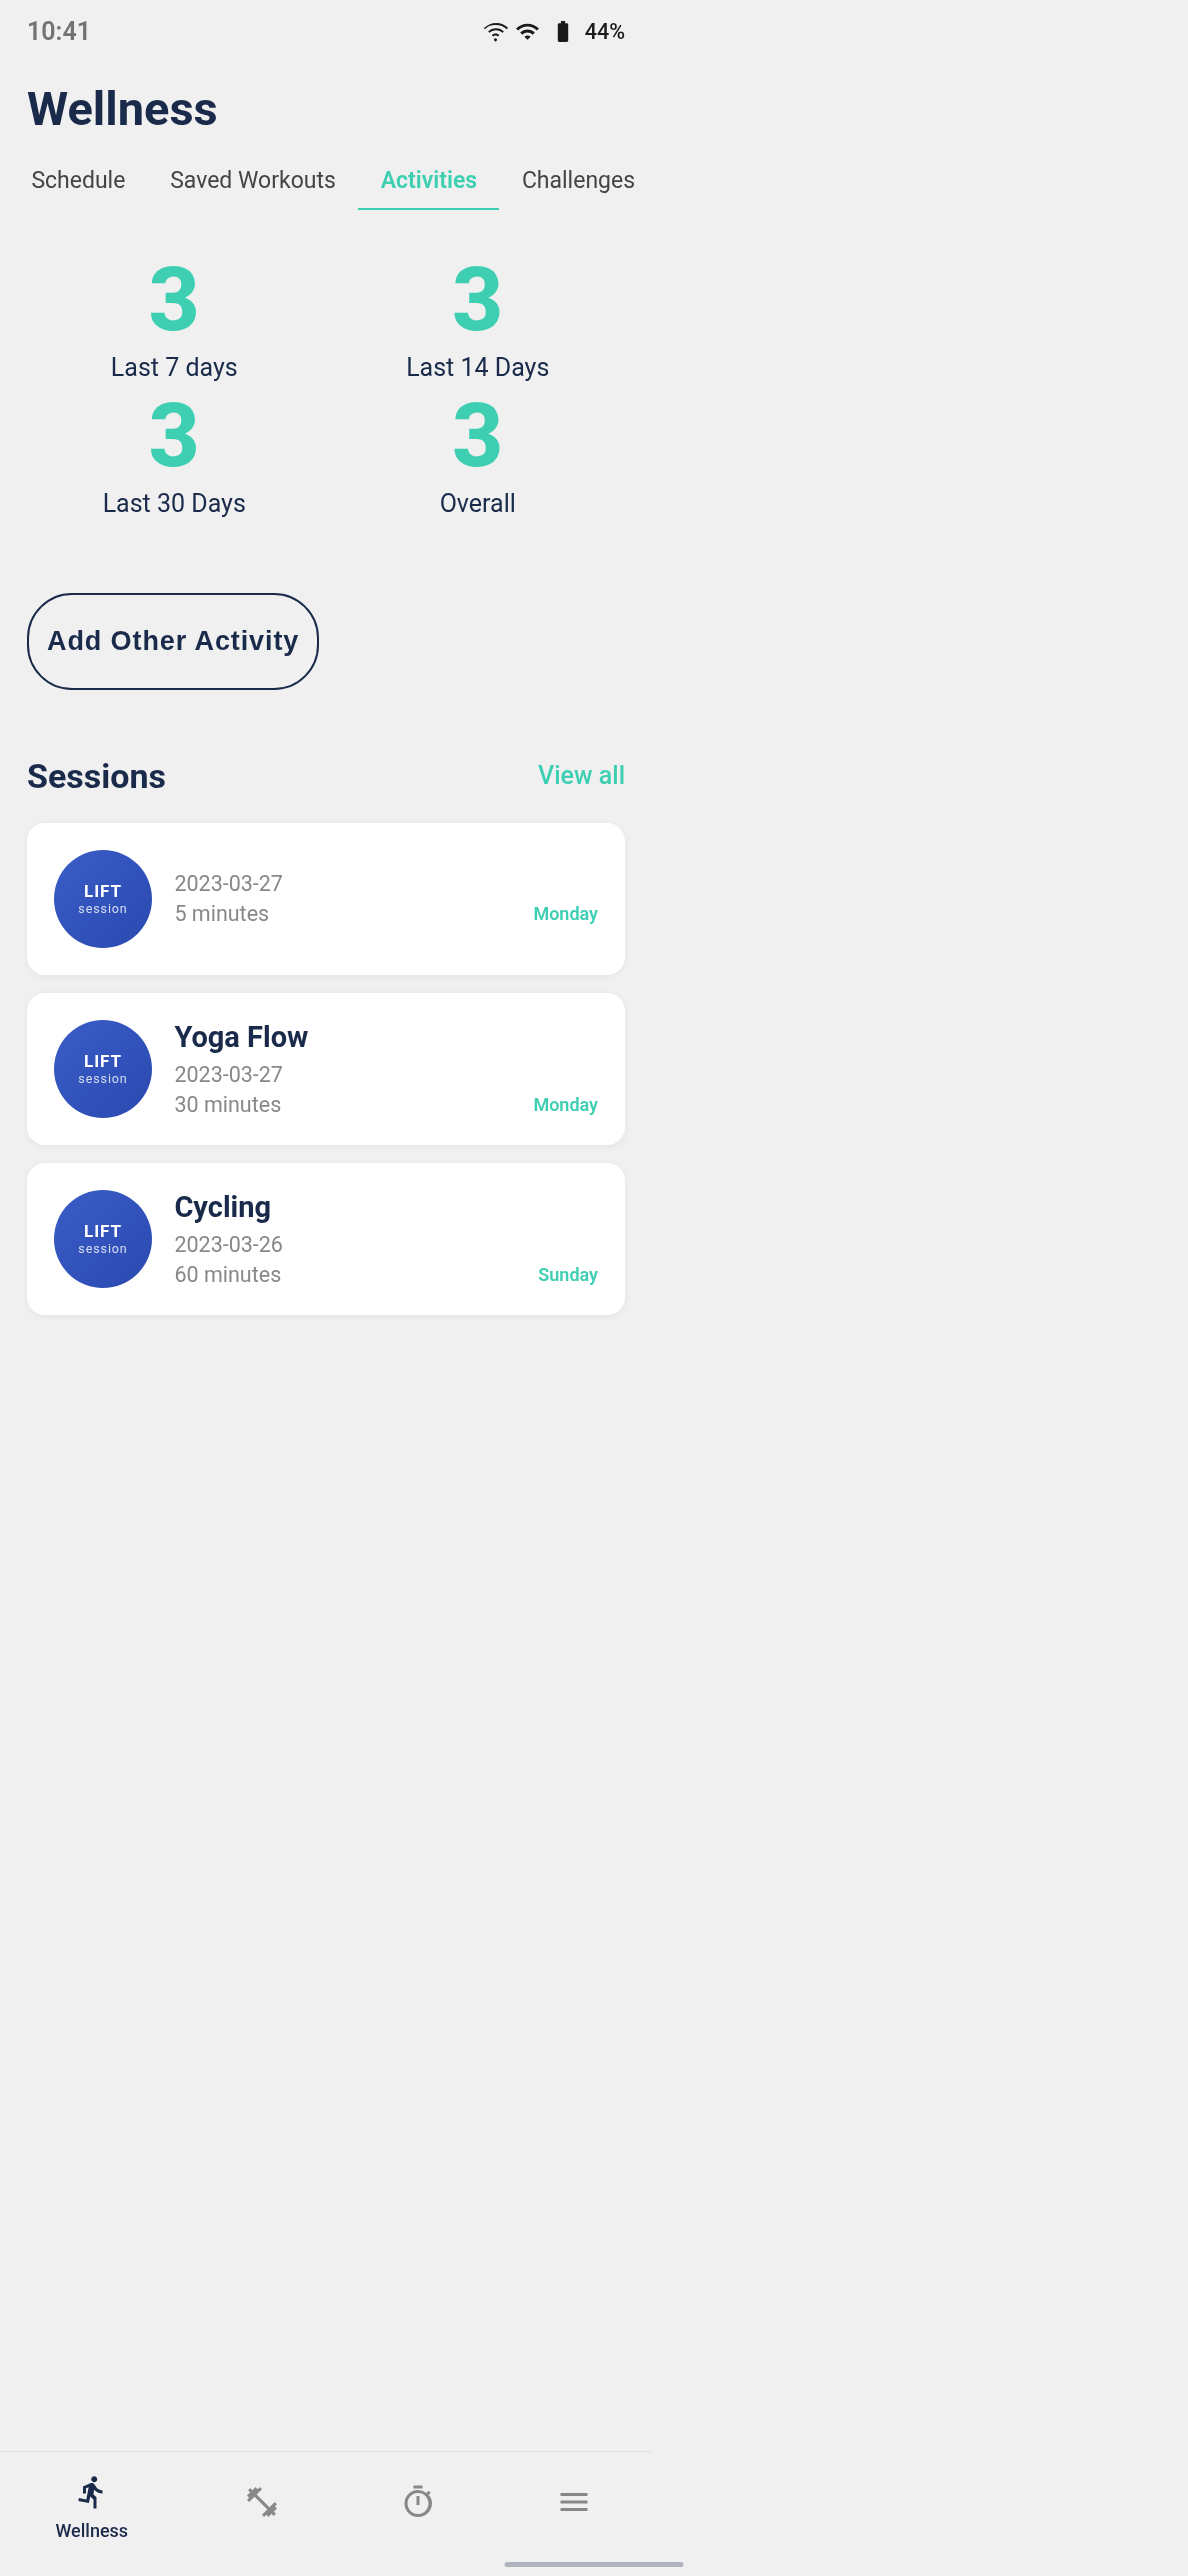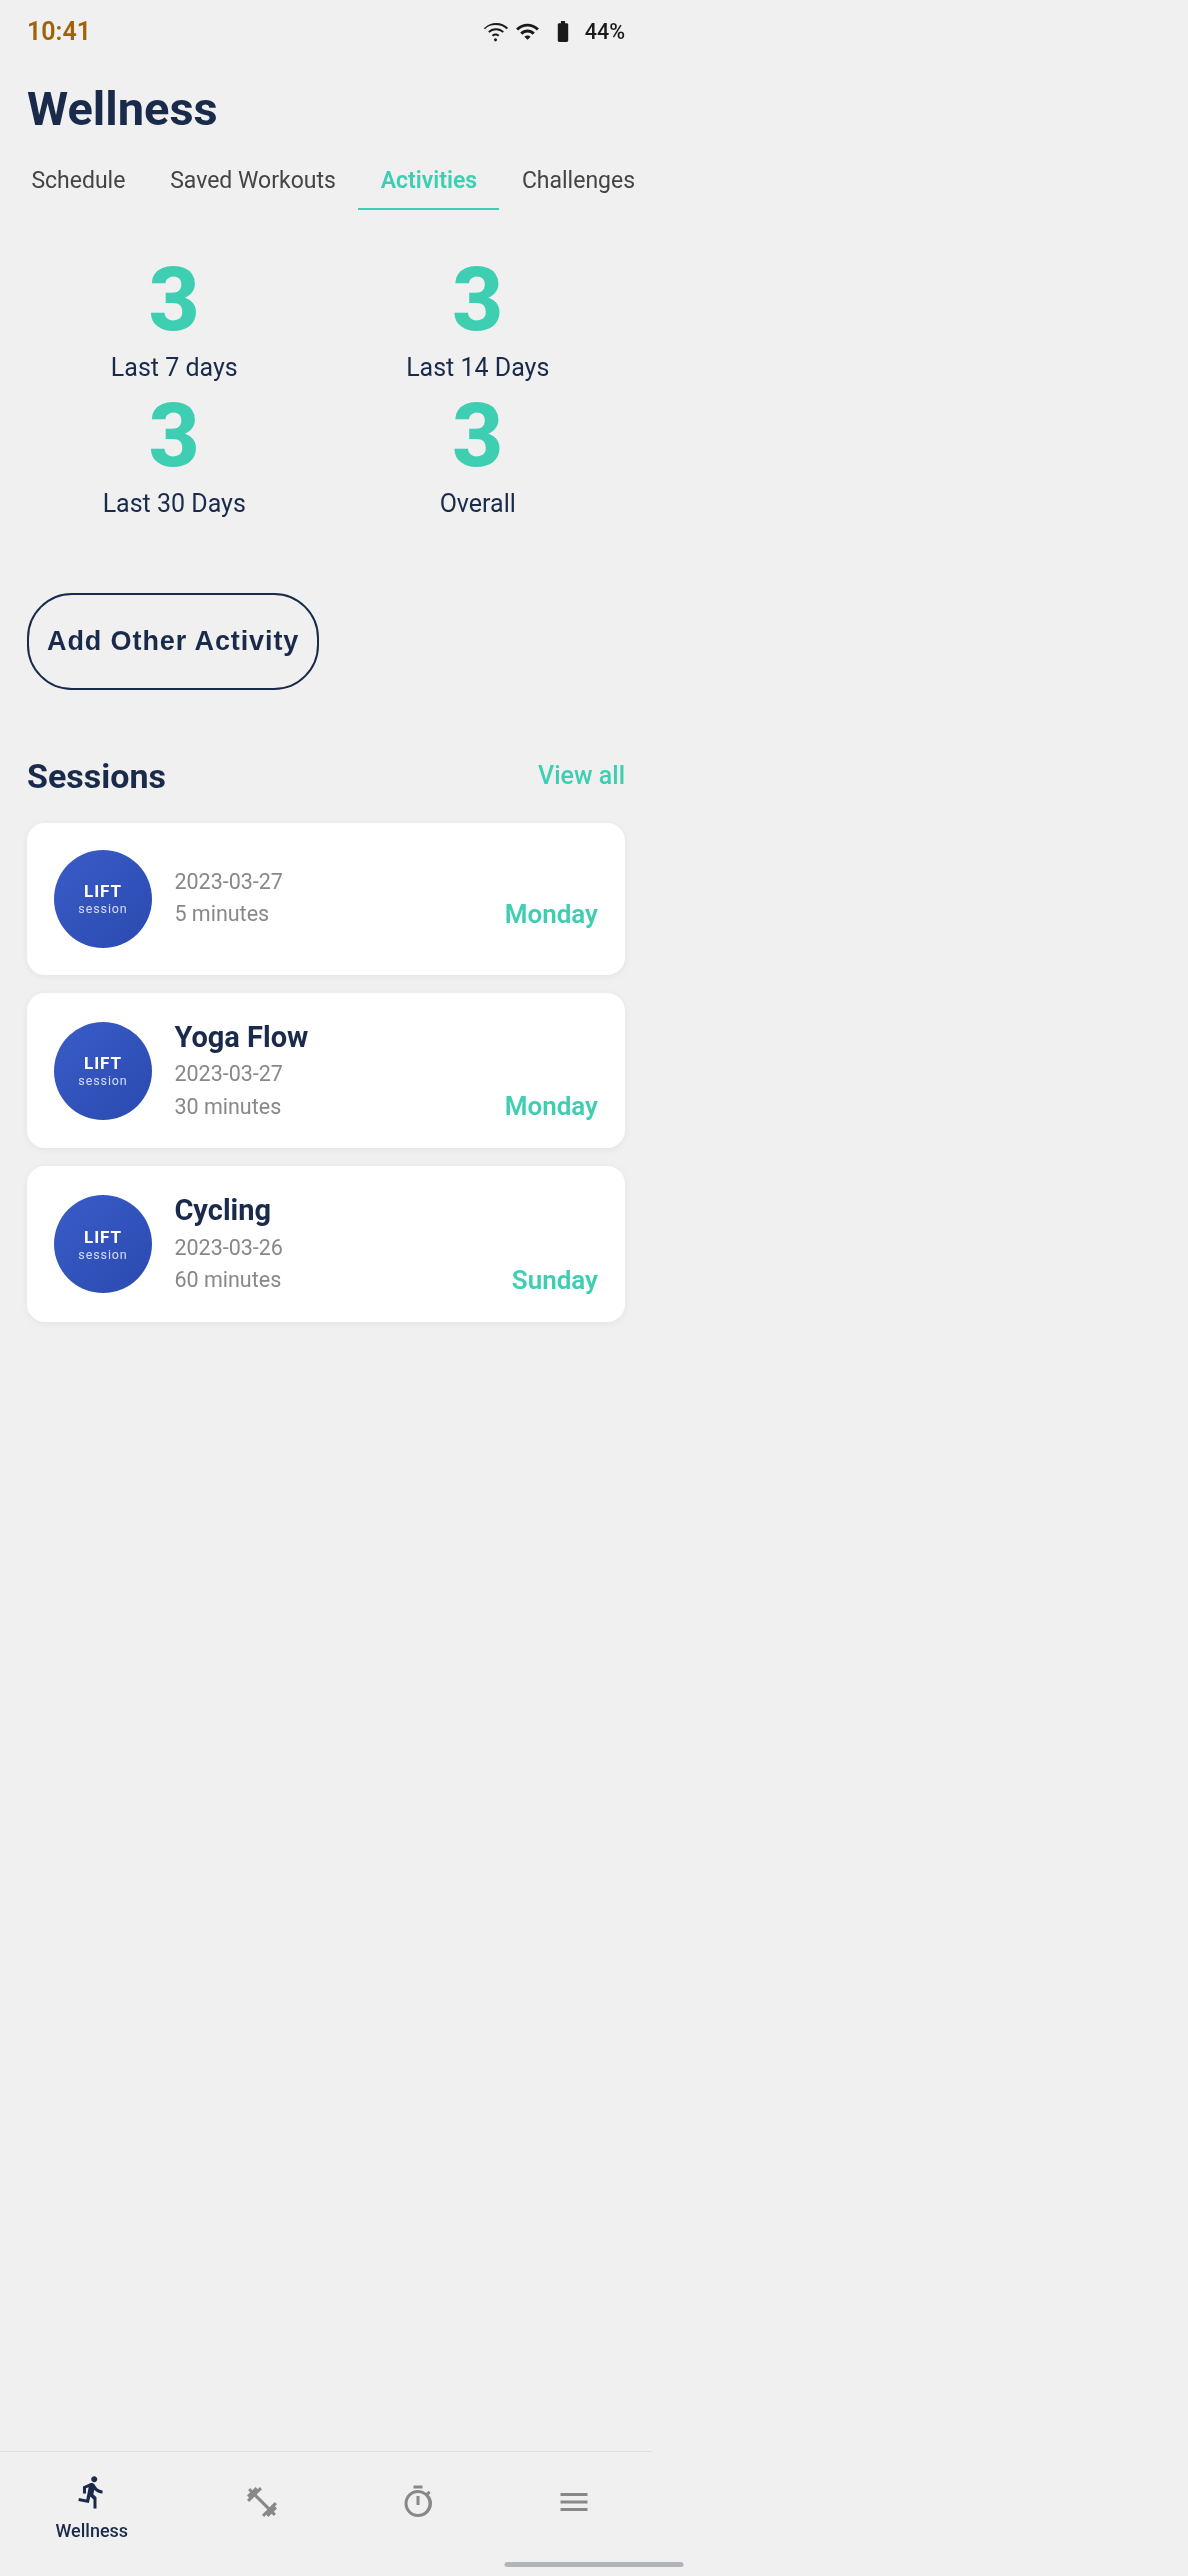--- a/index.html
+++ b/index.html
@@ -24,21 +24,21 @@
       background-color: #f0f0f0;
       display: flex;
       align-items: center;
       justify-content: space-between;
       padding: 0 27px;
     }
 
     .status-bar-left {
       font-size: 25px;
       font-weight: 600;
-      color: #a16207;
+      color: #737373;
     }
 
     .status-bar-right {
       display: flex;
       align-items: center;
       gap: 9px;
       font-size: 21.5px;
       color: #1a1a1a;
     }
 
@@ -215,21 +215,21 @@
       align-items: center;
       justify-content: space-between;
     }
 
     .session-duration {
       font-size: 21.5px;
       color: #888;
     }
 
     .session-day {
-      font-size: 26px;
+      font-size: 18px;
       color: #3ecfb2;
       font-weight: 600;
     }
 
     
     .bottom-nav {
       position: fixed;
       bottom: 0;
       left: 0;
       width: 652px;

